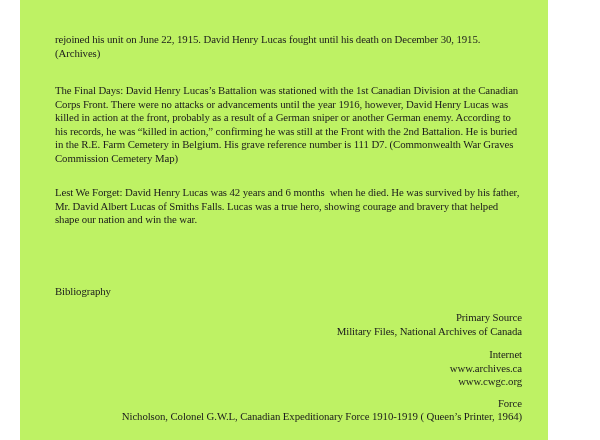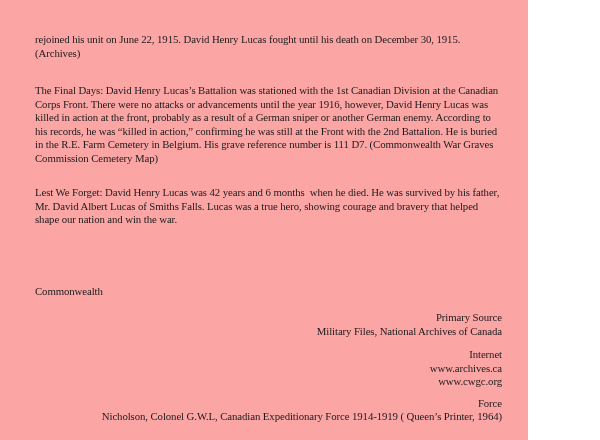--- a/index.html
+++ b/index.html
@@ -4,29 +4,30 @@
 <style>
   html, body {
     margin: 0;
     padding: 0;
     background: #ffffff;
   }
   .page {
     position: relative;
     width: 528px;
     height: 440px;
-    background: #fca5a5;
+    background: #bef264;
     box-sizing: border-box;
     padding: 33px 26px 0 35px;
     font-family: "Liberation Serif", "DejaVu Serif", serif;
     font-size: 10.8px;
     line-height: 13.5px;
     letter-spacing: -0.1px;
     color: #1b1b1b;
     overflow: hidden;
+    margin-left: 20px;
   }
   .para {
     margin: 0;
     white-space: pre-wrap;
   }
   .p2 { margin-top: 24px; }
   .p3 { margin-top: 21px; }
   .bib-title { margin-top: 58px; }
   .bib-section { margin: 0; text-align: right; }
   .sec-primary { margin-top: 13px; }
@@ -41,31 +42,31 @@
 <body>
 
 <div class="page">
 
   <p class="para">rejoined his unit on June 22, 1915. David Henry Lucas fought until his death on December 30, 1915.  (Archives)</p>
 
   <p class="para p2">The Final Days: David Henry Lucas’s Battalion was stationed with the 1st Canadian Division at the Canadian Corps Front. There were no attacks or advancements until the year 1916, however, David Henry Lucas was killed in action at the front, probably as a result of a German sniper or another German enemy. According to his records, he was “killed in action,” confirming he was still at the Front with the 2nd Battalion. He is buried in the R.E. Farm Cemetery in Belgium. His grave reference number is 111 D7. (Commonwealth War Graves Commission Cemetery Map)</p>
 
   <p class="para p3">Lest We Forget: David Henry Lucas was 42 years and 6 months  when he died. He was survived by his father, Mr. David Albert Lucas of Smiths Falls. Lucas was a true hero, showing courage and bravery that helped shape our nation and win the war.</p>
 
-  <p class="para bib-title">Commonwealth</p>
+  <p class="para bib-title">Bibliography</p>
 
   <div class="bib-section sec-primary">
     <div class="bib-line">Primary Source</div>
     <div class="bib-line">Military Files, National Archives of Canada</div>
   </div>
 
   <div class="bib-section sec-internet">
     <div class="bib-line">Internet</div>
     <div class="bib-line">www.archives.ca</div>
     <div class="bib-line">www.cwgc.org</div>
   </div>
 
   <div class="bib-section sec-text">
     <div class="bib-line">Force</div>
-    <div class="bib-line">Nicholson, Colonel G.W.L, Canadian Expeditionary Force 1914-1919 ( Queen’s Printer, 1964)</div>
+    <div class="bib-line">Nicholson, Colonel G.W.L, Canadian Expeditionary Force 1910-1919 ( Queen’s Printer, 1964)</div>
   </div>
 
 </div>
 
 </body></html>

